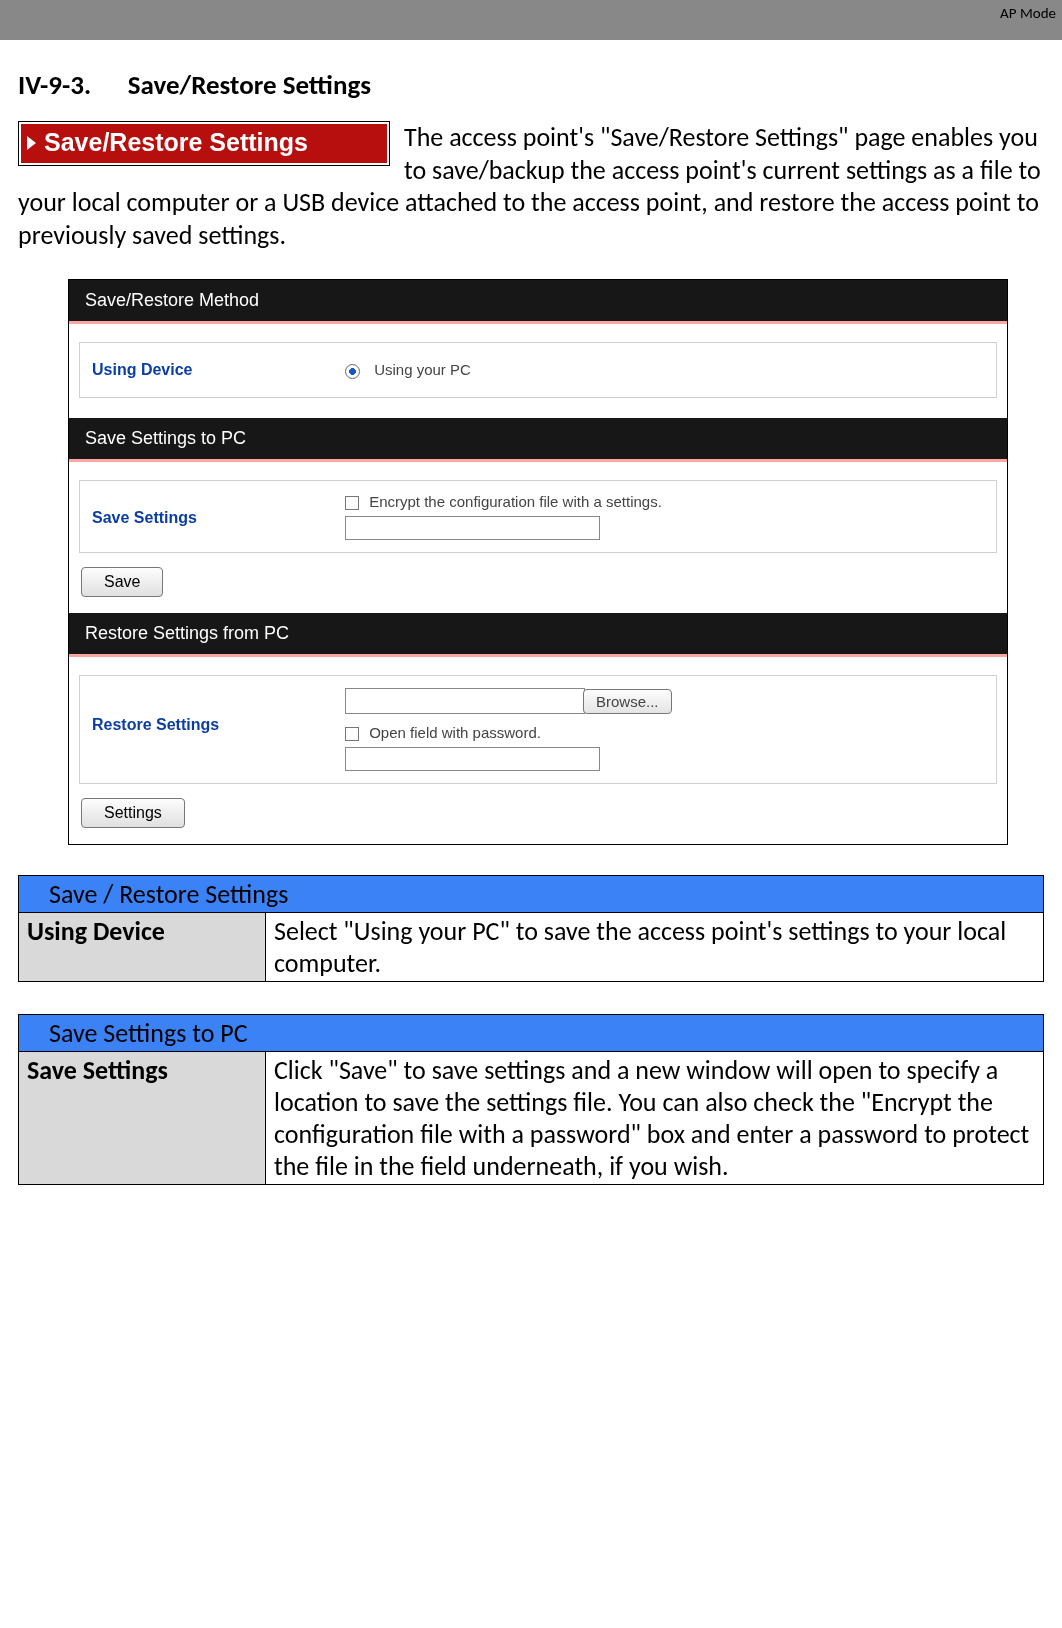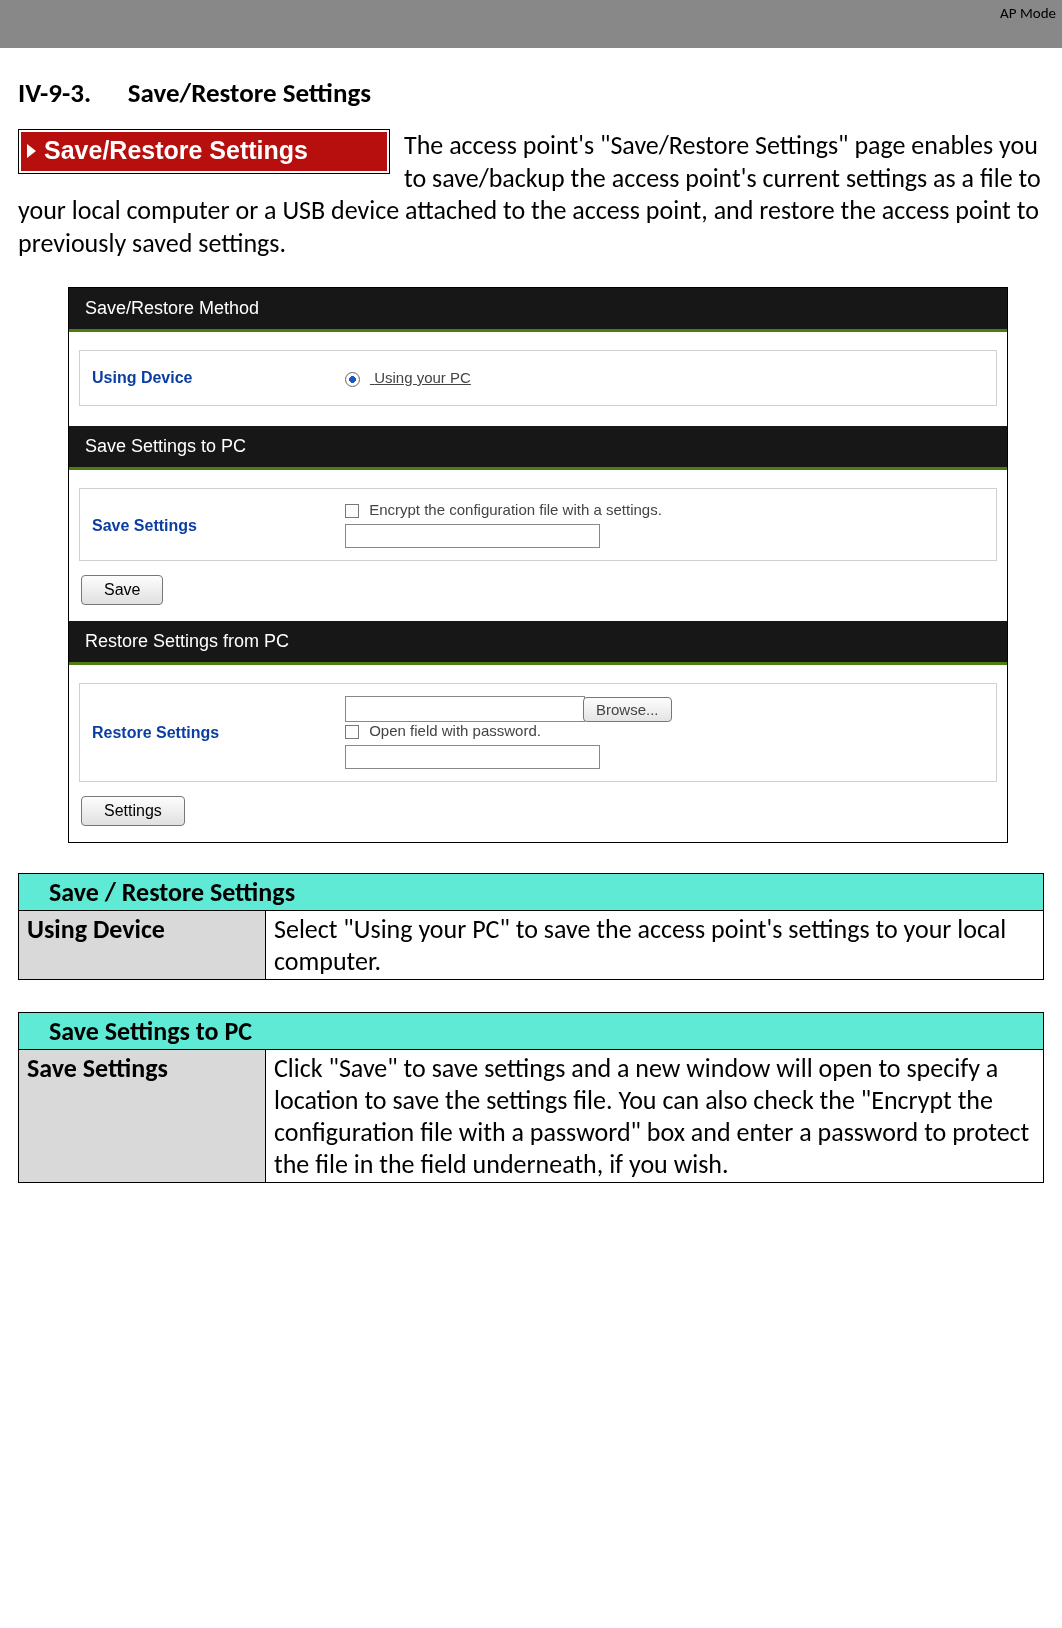--- a/index.html
+++ b/index.html
@@ -5,21 +5,21 @@
   * { box-sizing: border-box; margin: 0; padding: 0; }
   body {
     font-family: Calibri, Arial, sans-serif;
     background: #fff;
     width: 1062px;
     margin: 0 auto;
     color: #000;
   }
   .top-bar {
     background: #888;
-    height: 48px;
+    height: 40px;
     width: 100%;
     position: relative;
   }
   .top-bar .mode-label {
     position: absolute;
     right: 6px;
     top: 4px;
     font-size: 15px;
     color: #000;
   }
@@ -70,21 +70,21 @@
     margin: 20px 36px 30px 50px;
     border: 1px solid #000;
     background: #fff;
     font-family: Arial, sans-serif;
   }
   .ui-section-header {
     background: #171717;
     color: #fff;
     font-size: 18px;
     padding: 10px 16px;
-    border-bottom: 3px solid #4d7c0f;
+    border-bottom: 3px solid #fca5a5;
   }
   .ui-body {
     padding: 12px 10px 14px 10px;
     background: #fff;
   }
   .ui-row {
     display: flex;
     align-items: flex-start;
     border: 1px solid #d0d0d0;
     background: #fff;
@@ -164,22 +164,22 @@
     margin: 14px 0 0 0;
     font-size: 26px;
   }
   .doc-table td, .doc-table th {
     border: 1px solid #000;
     padding: 2px 8px;
     text-align: left;
     vertical-align: top;
   }
   .doc-table .hdr {
-    background: #5eead4;
-    font-weight: bold;
+    background: #3b82f6;
+    font-weight: normal;
     padding-left: 30px;
   }
   .doc-table .label-col {
     width: 247px;
     font-weight: bold;
     background: #d9d9d9;
   }
   .page-num {
     text-align: center;
     font-size: 15px;
@@ -212,21 +212,21 @@
     <div class="intro-text">The access point's "Save/Restore Settings" page enables you to save/backup the access point's current settings as a file to your local computer or a USB device attached to the access point, and restore the access point to previously saved settings.</div>
     <div class="clear"></div>
   </div>
 
   <div class="ui-shot">
 
     <div class="ui-section-header">Save/Restore Method</div>
     <div class="ui-body">
       <div class="ui-row">
         <div class="ui-label-cell">Using Device</div>
-        <div class="ui-value-cell" style="padding-top:18px;text-decoration:underline;">
+        <div class="ui-value-cell" style="padding-top:18px;">
           <span class="radio-dot"></span>
           <span>Using your PC</span>
         </div>
       </div>
     </div>
 
     <div class="ui-section-header">Save Settings to PC</div>
     <div class="ui-body">
       <div class="ui-row">
         <div class="ui-label-cell" style="padding-top:28px;">Save Settings</div>
@@ -237,21 +237,21 @@
         </div>
       </div>
       <span class="action-btn">Save</span>
     </div>
 
     <div class="ui-section-header">Restore Settings from PC</div>
     <div class="ui-body">
       <div class="ui-row">
         <div class="ui-label-cell" style="padding-top:40px;">Restore Settings</div>
         <div class="ui-value-cell">
-          <div style="margin-bottom:0;">
+          <div style="margin-bottom:10px;">
             <span class="file-input"></span><span class="browse-btn">Browse...</span>
           </div>
           <span class="chk"></span>
           <span>Open field with password.</span>
           <span class="tinput"></span>
         </div>
       </div>
       <span class="action-btn">Settings</span>
     </div>
 

